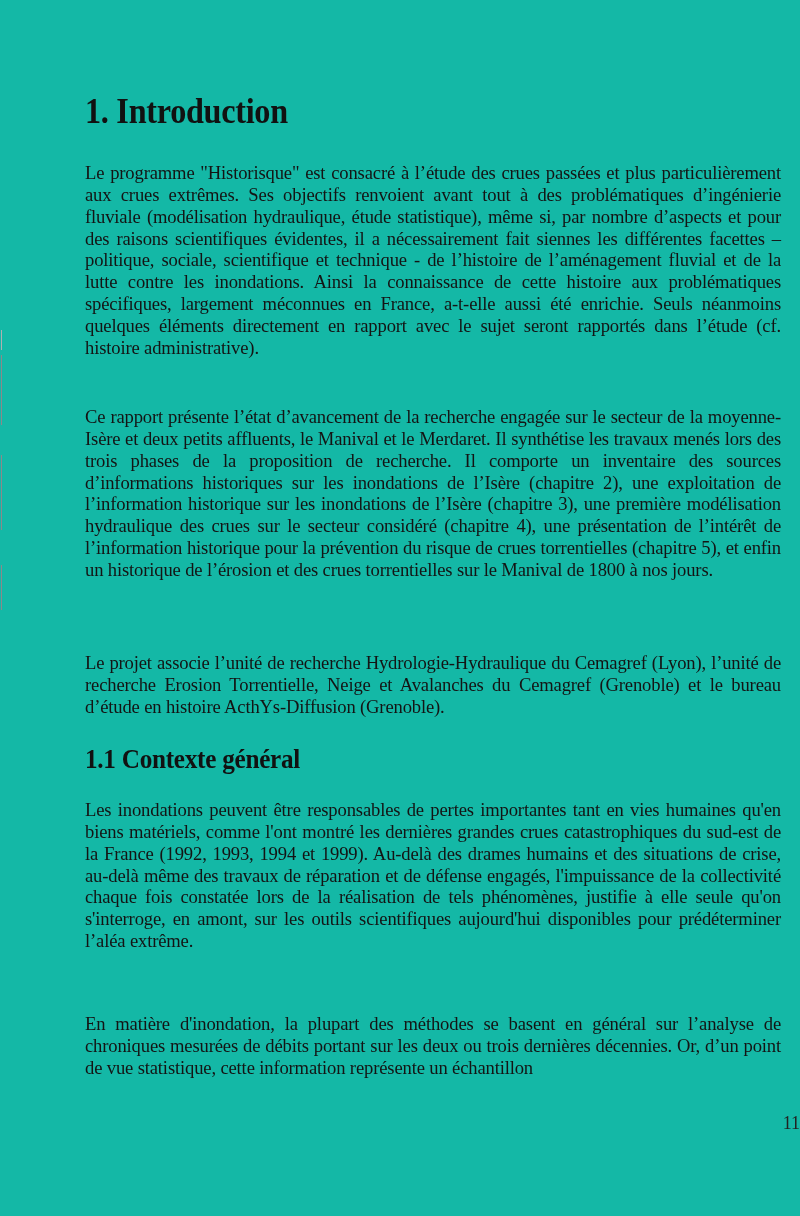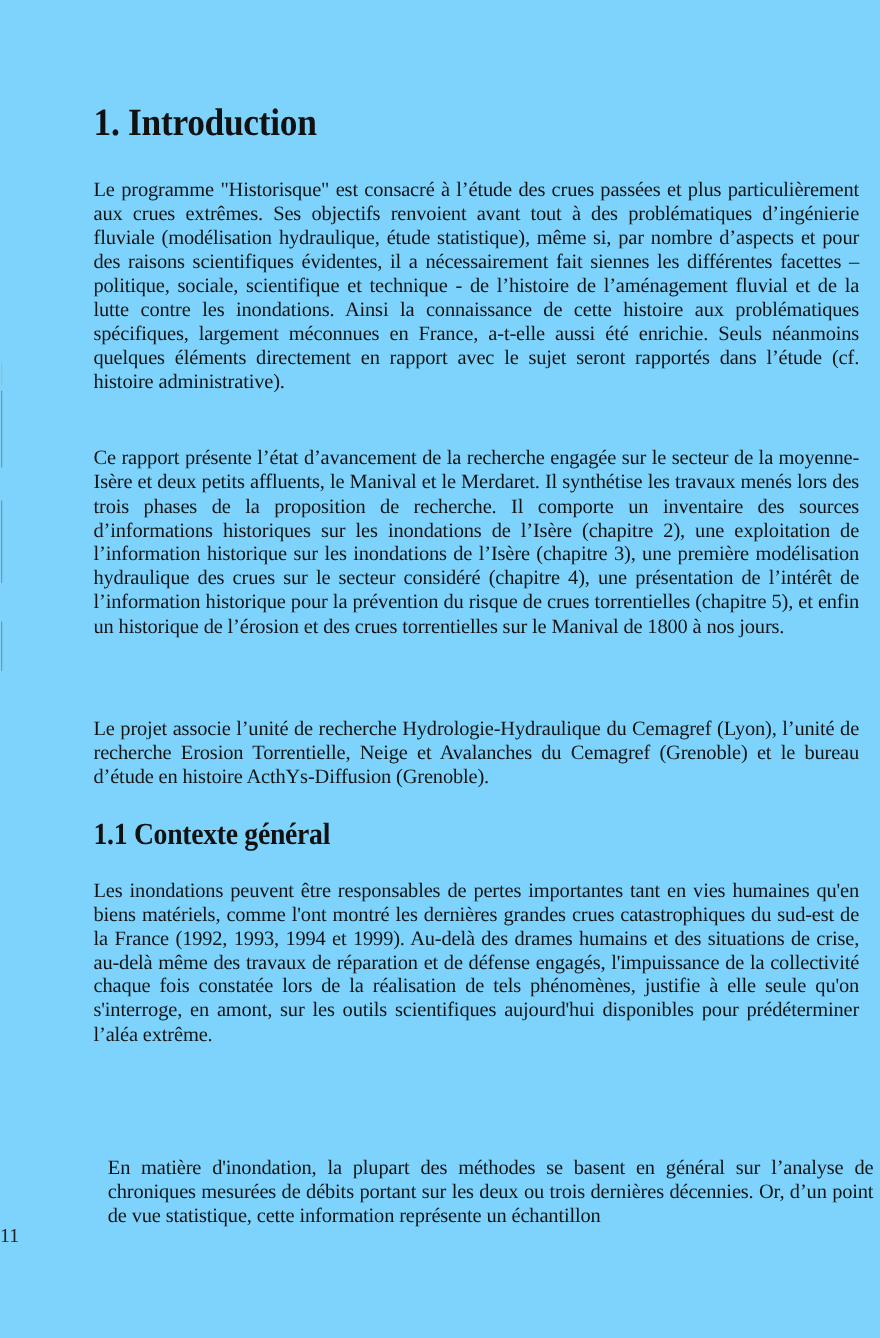--- a/index.html
+++ b/index.html
@@ -13,21 +13,21 @@
       position: relative;
       overflow: hidden;
       font-family: "Liberation Serif", "DejaVu Serif", serif;
       color: #141414;
     }
     .page {
       position: absolute;
       left: 0; top: 0;
       width: 800px;
       height: 1216px;
-      background: #7dd3fc;
+      background: #14b8a6;
     }
     .scan-edge {
       position: absolute;
       left: 1px;
       width: 1px;
       background: #8a8a8a;
     }
     .scan-edge.e1 { top: 355px; height: 70px; }
     .scan-edge.e2 { top: 455px; height: 75px; }
     .scan-edge.e3 { top: 565px; height: 45px; }
@@ -73,21 +73,21 @@
       text-align: justify;
       text-align-last: left;
       letter-spacing: -0.15px;
       word-spacing: 0px;
     }
     .page-number {
       position: absolute;
       top: 1113px;
       left: 0;
       width: 800px;
-      text-align: left;
+      text-align: right;
       font-size: 18px;
       color: #222;
     }
   </style>
 </head>
 <body>
 
 <div class="page">
   <div class="scan-edge e4"></div>
   <div class="scan-edge e1"></div>
@@ -97,17 +97,17 @@
   <div class="content">
     <h1 class="section-title">1. Introduction</h1>
 
     <p class="para" style="top:162px;">Le programme "Historisque" est consacré à l’étude des crues passées et plus particulièrement aux crues extrêmes. Ses objectifs renvoient avant tout à des problématiques d’ingénierie fluviale (modélisation hydraulique, étude statistique), même si, par nombre d’aspects et pour des raisons scientifiques évidentes, il a nécessairement fait siennes les différentes facettes – politique, sociale, scientifique et technique - de l’histoire de l’aménagement fluvial et de la lutte contre les inondations. Ainsi la connaissance de cette histoire aux problématiques spécifiques, largement méconnues en France, a-t-elle aussi été enrichie. Seuls néanmoins quelques éléments directement en rapport avec le sujet seront rapportés dans l’étude (cf. histoire administrative).</p>
     <p class="para" style="top:406px;">Ce rapport présente l’état d’avancement de la recherche engagée sur le secteur de la moyenne-Isère et deux petits affluents, le Manival et le Merdaret. Il synthétise les travaux menés lors des trois phases de la proposition de recherche. Il comporte un inventaire des sources d’informations historiques sur les inondations de l’Isère (chapitre 2), une exploitation de l’information historique sur les inondations de l’Isère (chapitre 3), une première modélisation hydraulique des crues sur le secteur considéré (chapitre 4), une présentation de l’intérêt de l’information historique pour la prévention du risque de crues torrentielles (chapitre 5), et enfin un historique de l’érosion et des crues torrentielles sur le Manival de 1800 à nos jours.</p>
     <p class="para" style="top:652px;">Le projet associe l’unité de recherche Hydrologie-Hydraulique du Cemagref (Lyon), l’unité de recherche Erosion Torrentielle, Neige et Avalanches du Cemagref (Grenoble) et le bureau d’étude en histoire ActhYs-Diffusion (Grenoble).</p>
 
     <h2 class="subsection-title" style="top:743px;">1.1 Contexte général</h2>
 
     <p class="para" style="top:799px;">Les inondations peuvent être responsables de pertes importantes tant en vies humaines qu'en biens matériels, comme l'ont montré les dernières grandes crues catastrophiques du sud-est de la France (1992, 1993, 1994 et 1999). Au-delà des drames humains et des situations de crise, au-delà même des travaux de réparation et de défense engagés, l'impuissance de la collectivité chaque fois constatée lors de la réalisation de tels phénomènes, justifie à elle seule qu'on s'interroge, en amont, sur les outils scientifiques aujourd'hui disponibles pour prédéterminer l’aléa extrême.</p>
-    <p class="para" style="top:1051px;margin-left:13px;">En matière d'inondation, la plupart des méthodes se basent en général sur l’analyse de chroniques mesurées de débits portant sur les deux ou trois dernières décennies. Or, d’un point de vue statistique, cette information représente un échantillon</p>
+    <p class="para" style="top:1013px;">En matière d'inondation, la plupart des méthodes se basent en général sur l’analyse de chroniques mesurées de débits portant sur les deux ou trois dernières décennies. Or, d’un point de vue statistique, cette information représente un échantillon</p>
   </div>
 
   <div class="page-number">11</div>
 </div>
 
 </body></html>

